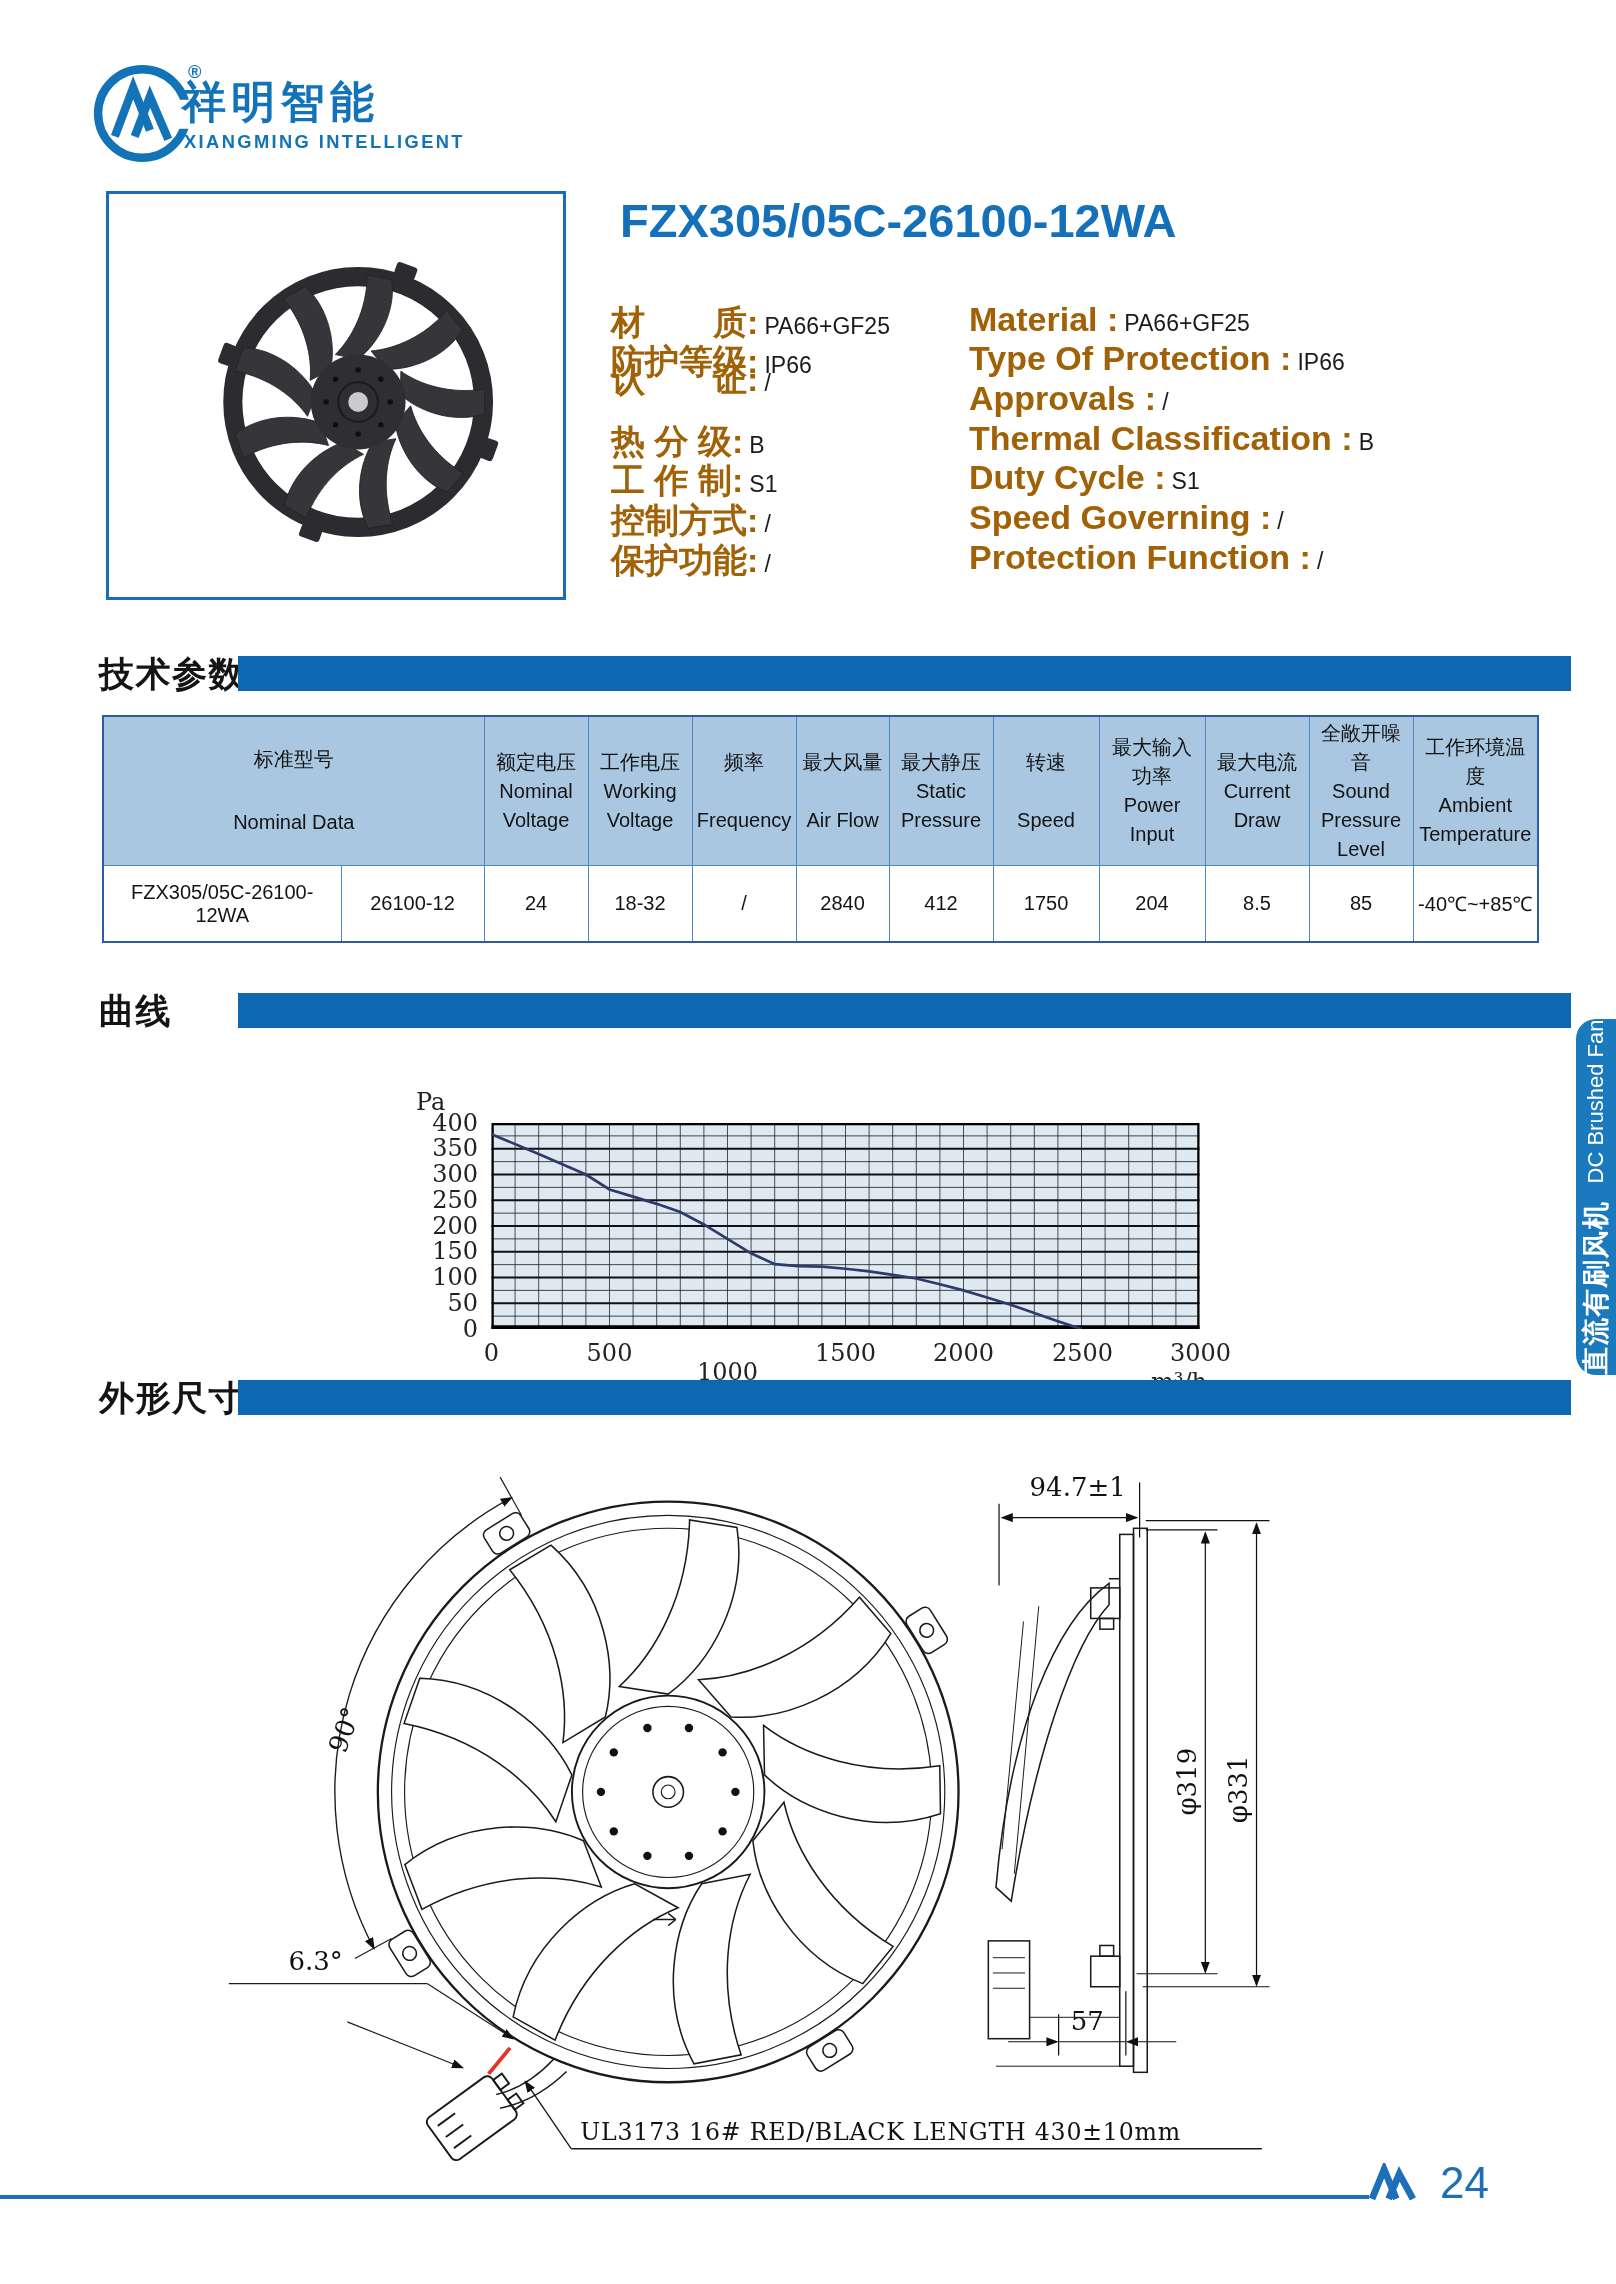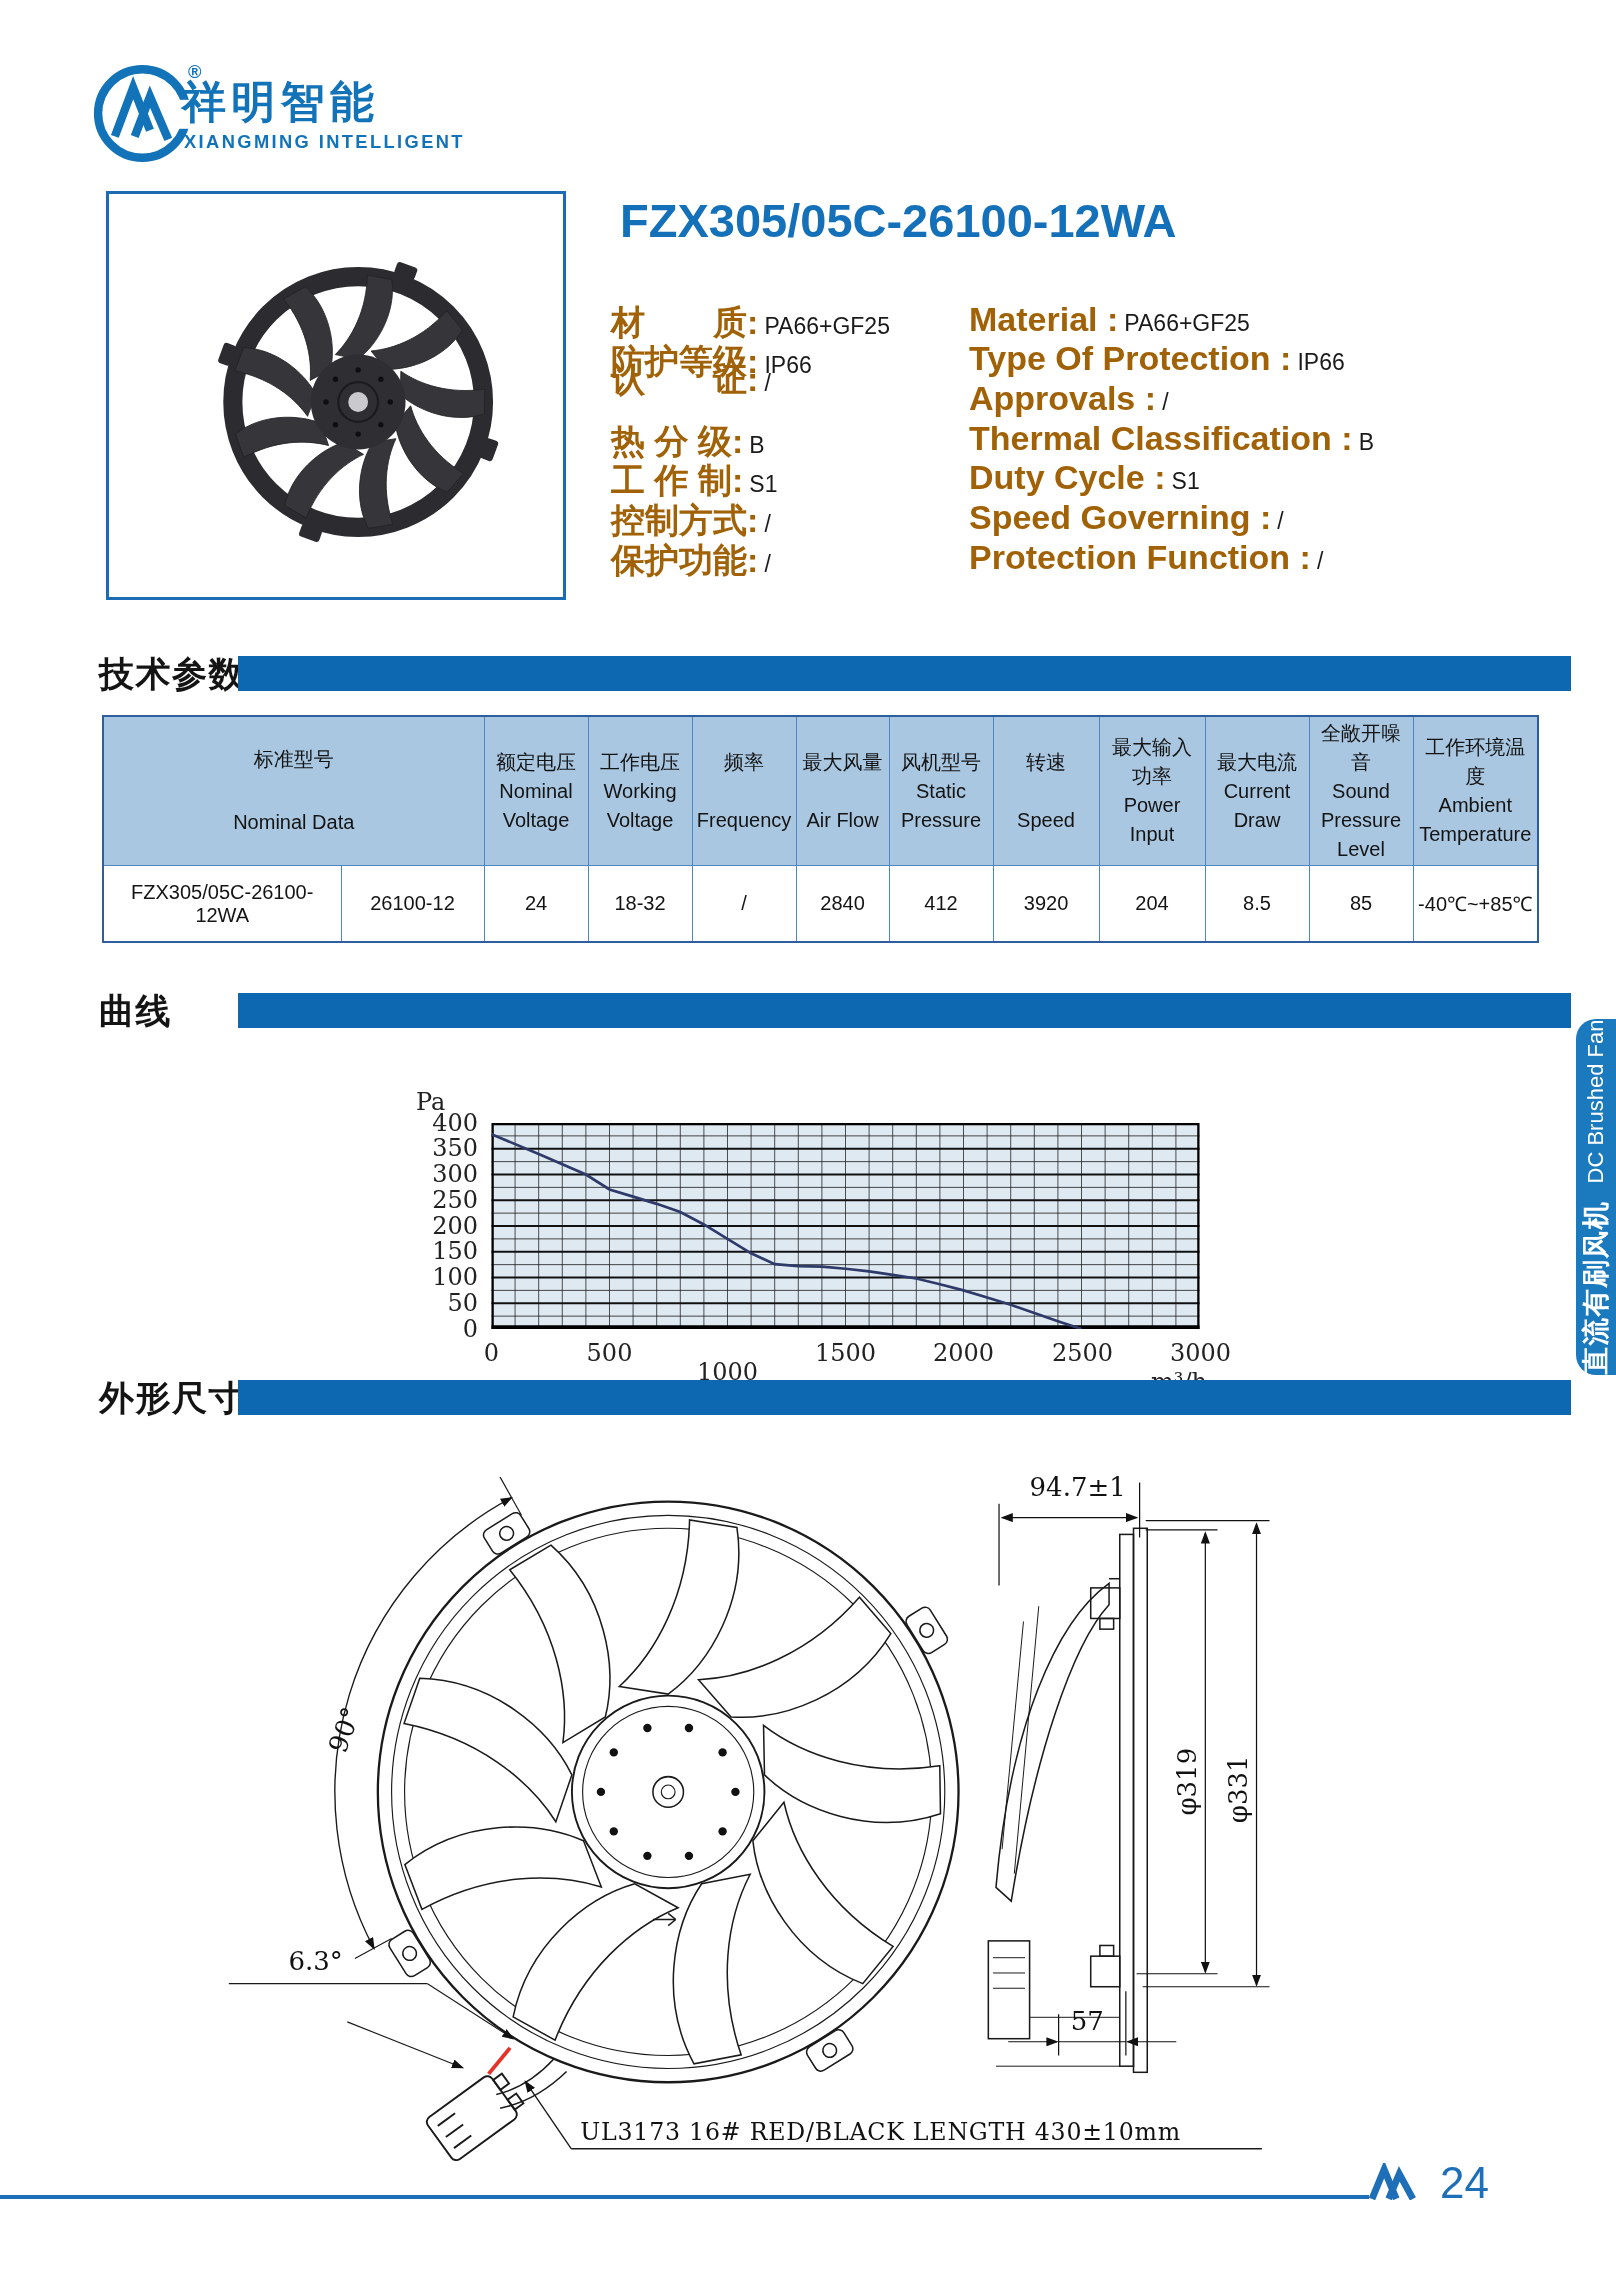--- a/index.html
+++ b/index.html
@@ -206,21 +206,21 @@
           </td>
       <td>
         <div style="margin-bottom:29px">频率</div>
         <div>Frequency</div>
           </td>
       <td>
         <div style="margin-bottom:29px">最大风量</div>
         <div>Air Flow</div>
           </td>
       <td>
-        <div>风机型号</div>
+        <div>最大静压</div>
         <div>Static Pressure</div>
           </td>
       <td>
         <div style="margin-bottom:29px">转速</div>
         <div>Speed</div>
           </td>
       <td>
         <div>最大输入功率</div>
         <div>Power Input</div>
           </td>
@@ -238,21 +238,21 @@
           </td>
     </tr>
     <tr class="dat">
       <td>FZX305/05C-26100-12WA</td>
       <td>26100-12</td>
       <td>24</td>
       <td>18-32</td>
       <td>/</td>
       <td>2840</td>
       <td>412</td>
-      <td>3920</td>
+      <td>1750</td>
       <td>204</td>
       <td>8.5</td>
       <td>85</td>
       <td>-40℃~+85℃</td>
     </tr>
   </tbody>
     </table>
 
   <div class="abs sec-title" style="left:99px;top:988px">曲线</div>
   <div class="abs sec-bar" style="top:993px"></div>

